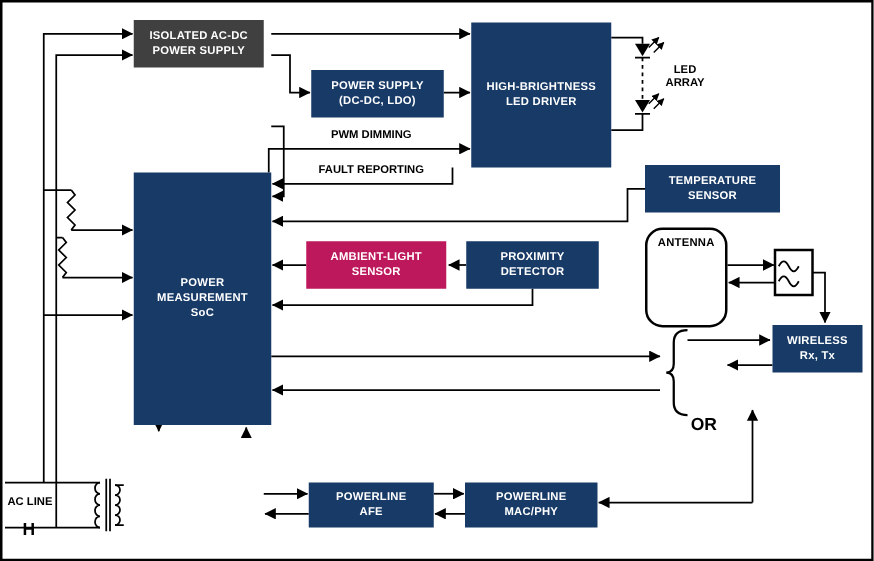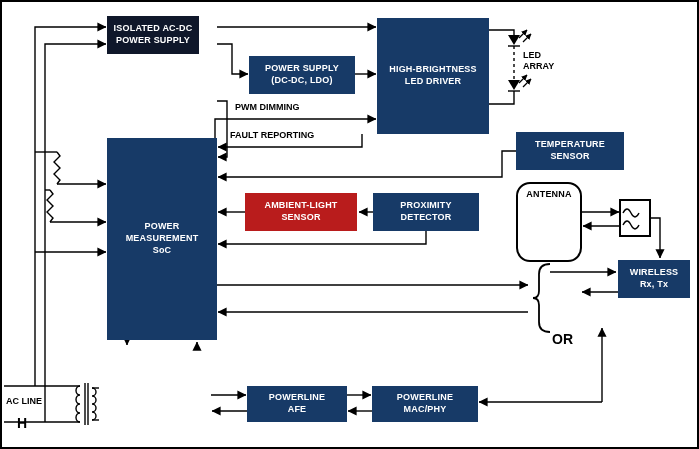--- a/index.html
+++ b/index.html
@@ -20,21 +20,21 @@
     white-space:pre-line;
     box-sizing:border-box;
     letter-spacing:.2px;
   }
   .navy{background:#173a67;color:#fff;}
   .outline{background:#fff;border:2px solid #000;color:#000;}
   .ant{align-items:flex-start;padding-top:5px;border-radius:14px;}
   .lbl{
     position:absolute;
     font:bold 9px/1.2 "Liberation Sans",sans-serif;
-    color:#000;white-space:pre-line;text-align:left;
+    color:#000;white-space:pre-line;text-align:center;
   }
   .lbl-big{font-size:14px;margin-top:45px;}
 </style>
 </head>
 <body>
 
 <div id="canvas">
 
   <svg id="wiring" width="695" height="445" viewBox="0 0 695 445">
     <defs>
@@ -124,38 +124,38 @@
       <rect x="618" y="198" width="30" height="36" fill="#fff" stroke-width="2"></rect>
       <path d="M621,211 q4,-8 8,0 t8,0" stroke-width="1.4"></path>
       <path d="M621,223 q4,-8 8,0 t8,0" stroke-width="1.4"></path>
     </g>
 
     <g stroke="#000" stroke-width="1.8" fill="none">
       <path d="M548,262 Q537,262 537,272 V289 Q537,296 531,296 Q537,296 537,303 V320 Q537,330 548,330"></path>
     </g>
   </svg>
 
-  <div class="box navy" style="left: 105px; top: 14px; width: 92px; height: 38px; background: #0f172a;">ISOLATED AC-DC
+  <div class="box navy" style="left: 105px; top: 14px; width: 104px; height: 38px; background: #404040;">ISOLATED AC-DC
 POWER SUPPLY</div>
 
 
   <div class="box navy" style="left: 247px; top: 54px; width: 106px; height: 38px; background: rgb(23, 58, 103);">POWER SUPPLY
 (DC-DC, LDO)</div>
 
   <div class="box navy" style="left: 375px; top: 16px; width: 112px; height: 116px; background: rgb(23, 58, 103);">HIGH-BRIGHTNESS
 LED DRIVER</div>
 
   <div class="box navy" style="left: 514px; top: 130px; width: 108px; height: 38px; background: rgb(23, 58, 103);">TEMPERATURE
 SENSOR</div>
 
   <div class="box navy" style="left: 105px; top: 136px; width: 110px; height: 202px; background: rgb(23, 58, 103);">POWER
 MEASUREMENT
 SoC</div>
 
-  <div class="box navy" style="left: 243px; top: 191px; width: 112px; height: 38px; background: #b91c1c;">AMBIENT-LIGHT
+  <div class="box navy" style="left: 243px; top: 191px; width: 112px; height: 38px; background: #be185d;">AMBIENT-LIGHT
 SENSOR</div>
 
   <div class="box navy" style="left: 371px; top: 191px; width: 106px; height: 38px; background: rgb(23, 58, 103);">PROXIMITY
 DETECTOR</div>
 
   <div class="box outline ant" style="left:514px;top:180px;width:66px;height:80px">ANTENNA</div>
 
   <div class="box navy" style="left: 616px; top: 258px; width: 72px; height: 38px; background: rgb(23, 58, 103);">WIRELESS
 Rx, Tx</div>
 

